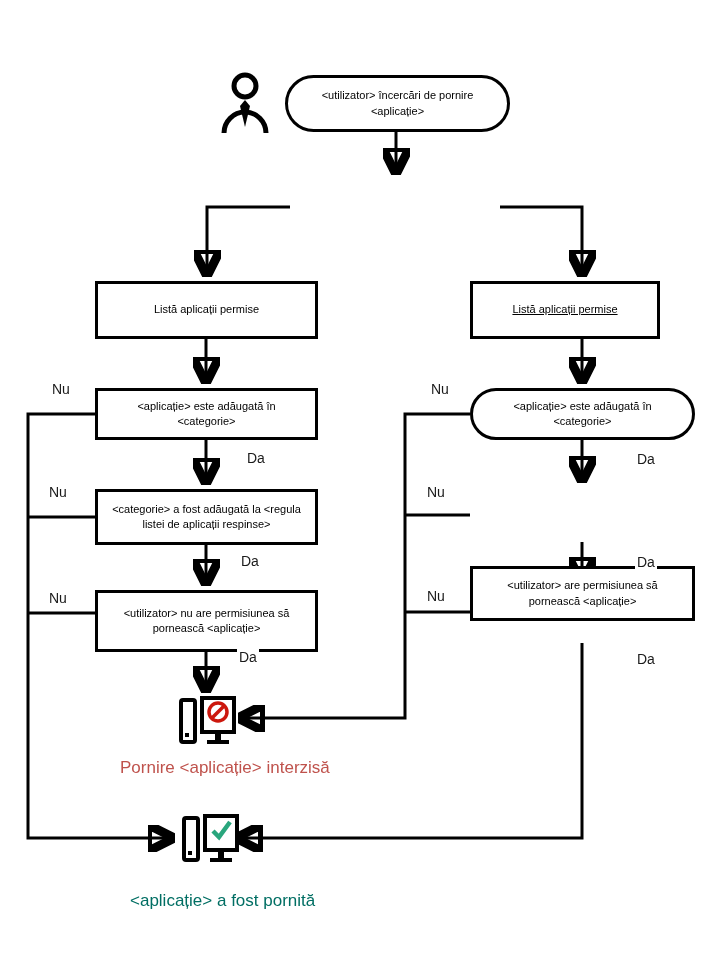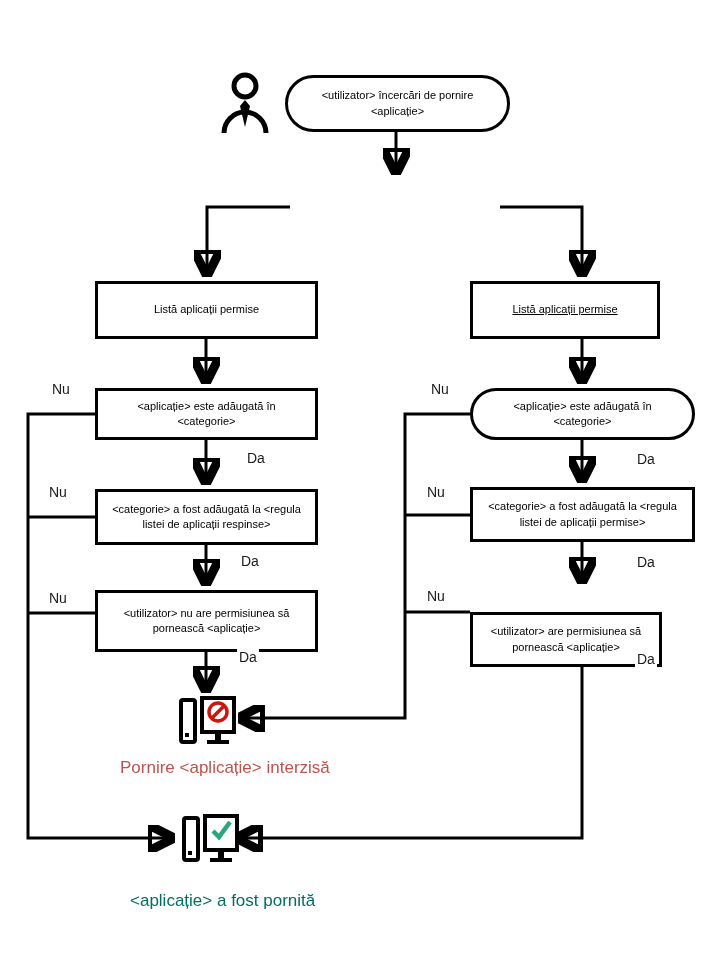--- a/index.html
+++ b/index.html
@@ -89,29 +89,26 @@
   </div>
 
   <div class="node pill" style="left:470px;top:388px;width:225px;height:52px;">
     <span>&lt;aplicație&gt;  este adăugată în  &lt;categorie&gt;</span>
   </div>
 
   <div class="node" style="left:95px;top:489px;width:223px;height:56px;">
     <span>&lt;categorie&gt; a fost adăugată la &lt;regula listei de aplicații respinse&gt;</span>
   </div>
 
-  <div class="node" style="left:470px;top:487px;width:225px;height:55px;">
-    <span>&lt;categorie&gt; a fost adăugată la &lt;regula listei de aplicații permise&gt;</span>
-  </div>
 
   <div class="node" style="left:95px;top:590px;width:223px;height:62px;">
     <span>&lt;utilizator&gt; nu are permisiunea să pornească &lt;aplicație&gt;</span>
   </div>
 
-  <div class="node" style="left:470px;top:612px;width:192px;height:55px;text-align:center;">
+  <div class="node" style="left:470px;top:566px;width:225px;height:55px;text-align:center;">
     <span>&lt;utilizator&gt; are permisiunea să pornească &lt;aplicație&gt;</span>
   </div>
 
   <div class="branch-label" style="left:50px;top:381px;">Nu</div>
   <div class="branch-label" style="left:47px;top:484px;">Nu</div>
   <div class="branch-label" style="left:47px;top:590px;">Nu</div>
   <div class="branch-label" style="left:245px;top:450px;">Da</div>
   <div class="branch-label" style="left:239px;top:553px;">Da</div>
   <div class="branch-label" style="left:237px;top:649px;">Da</div>
 

